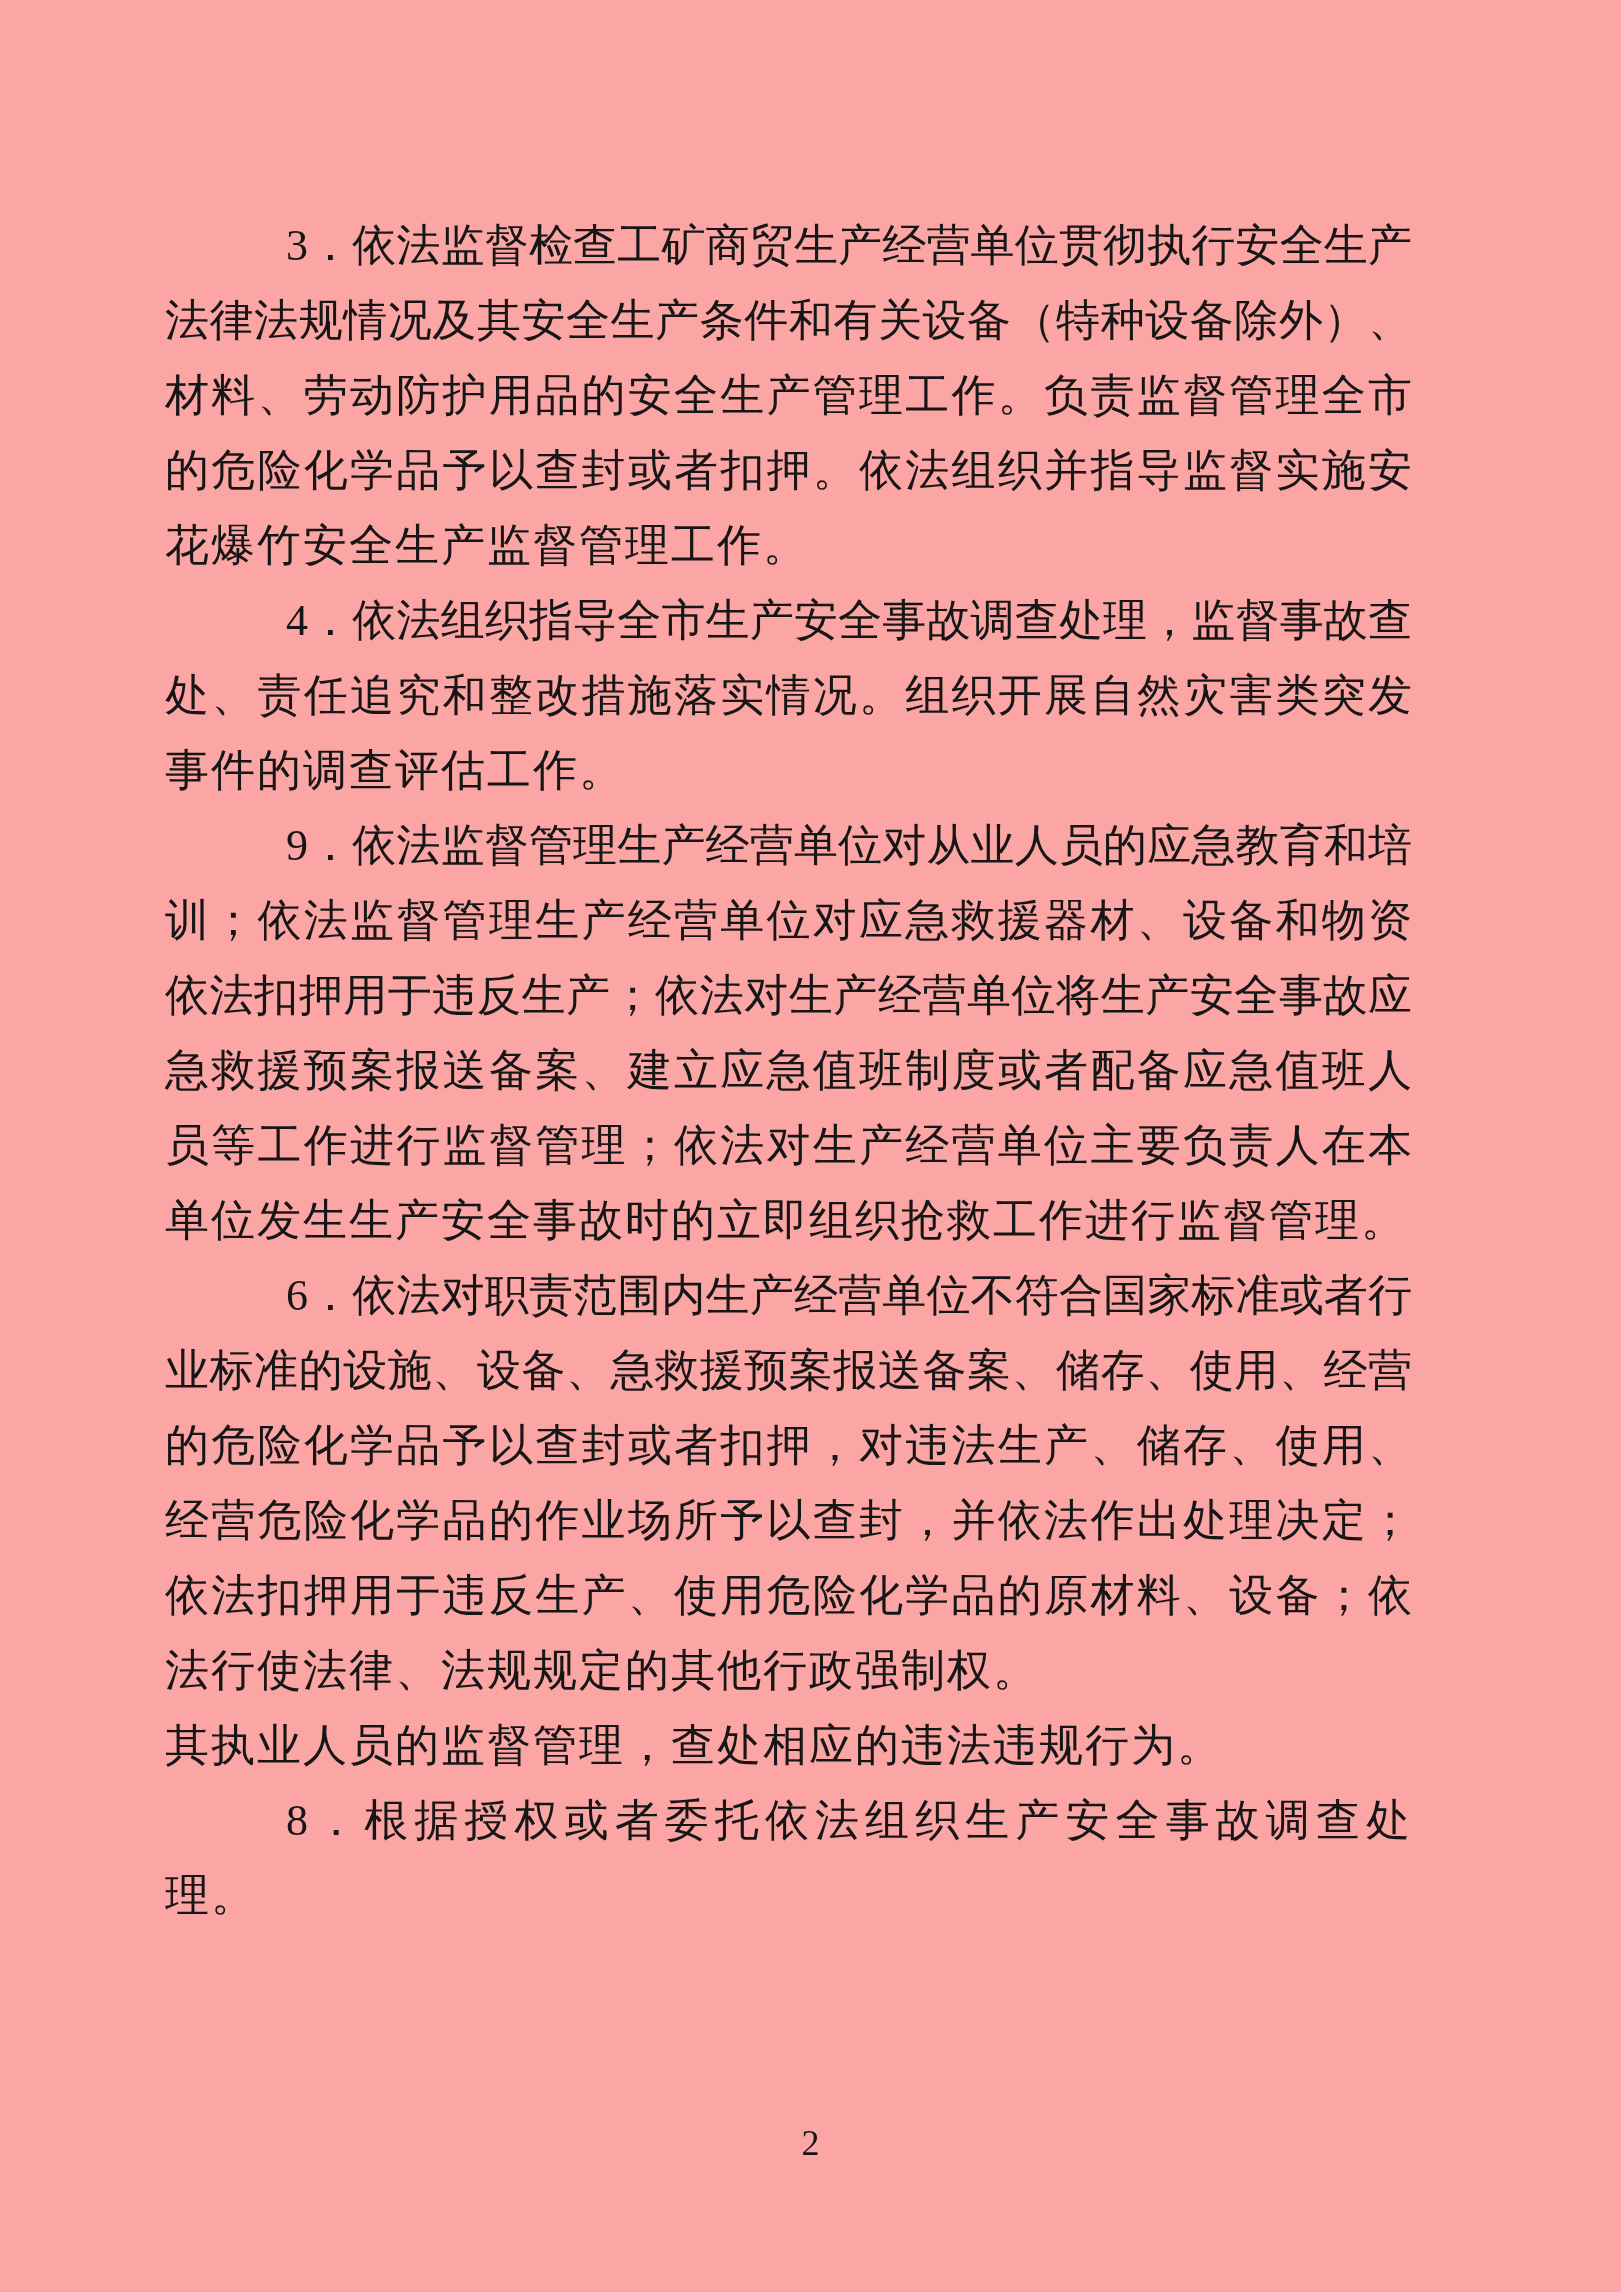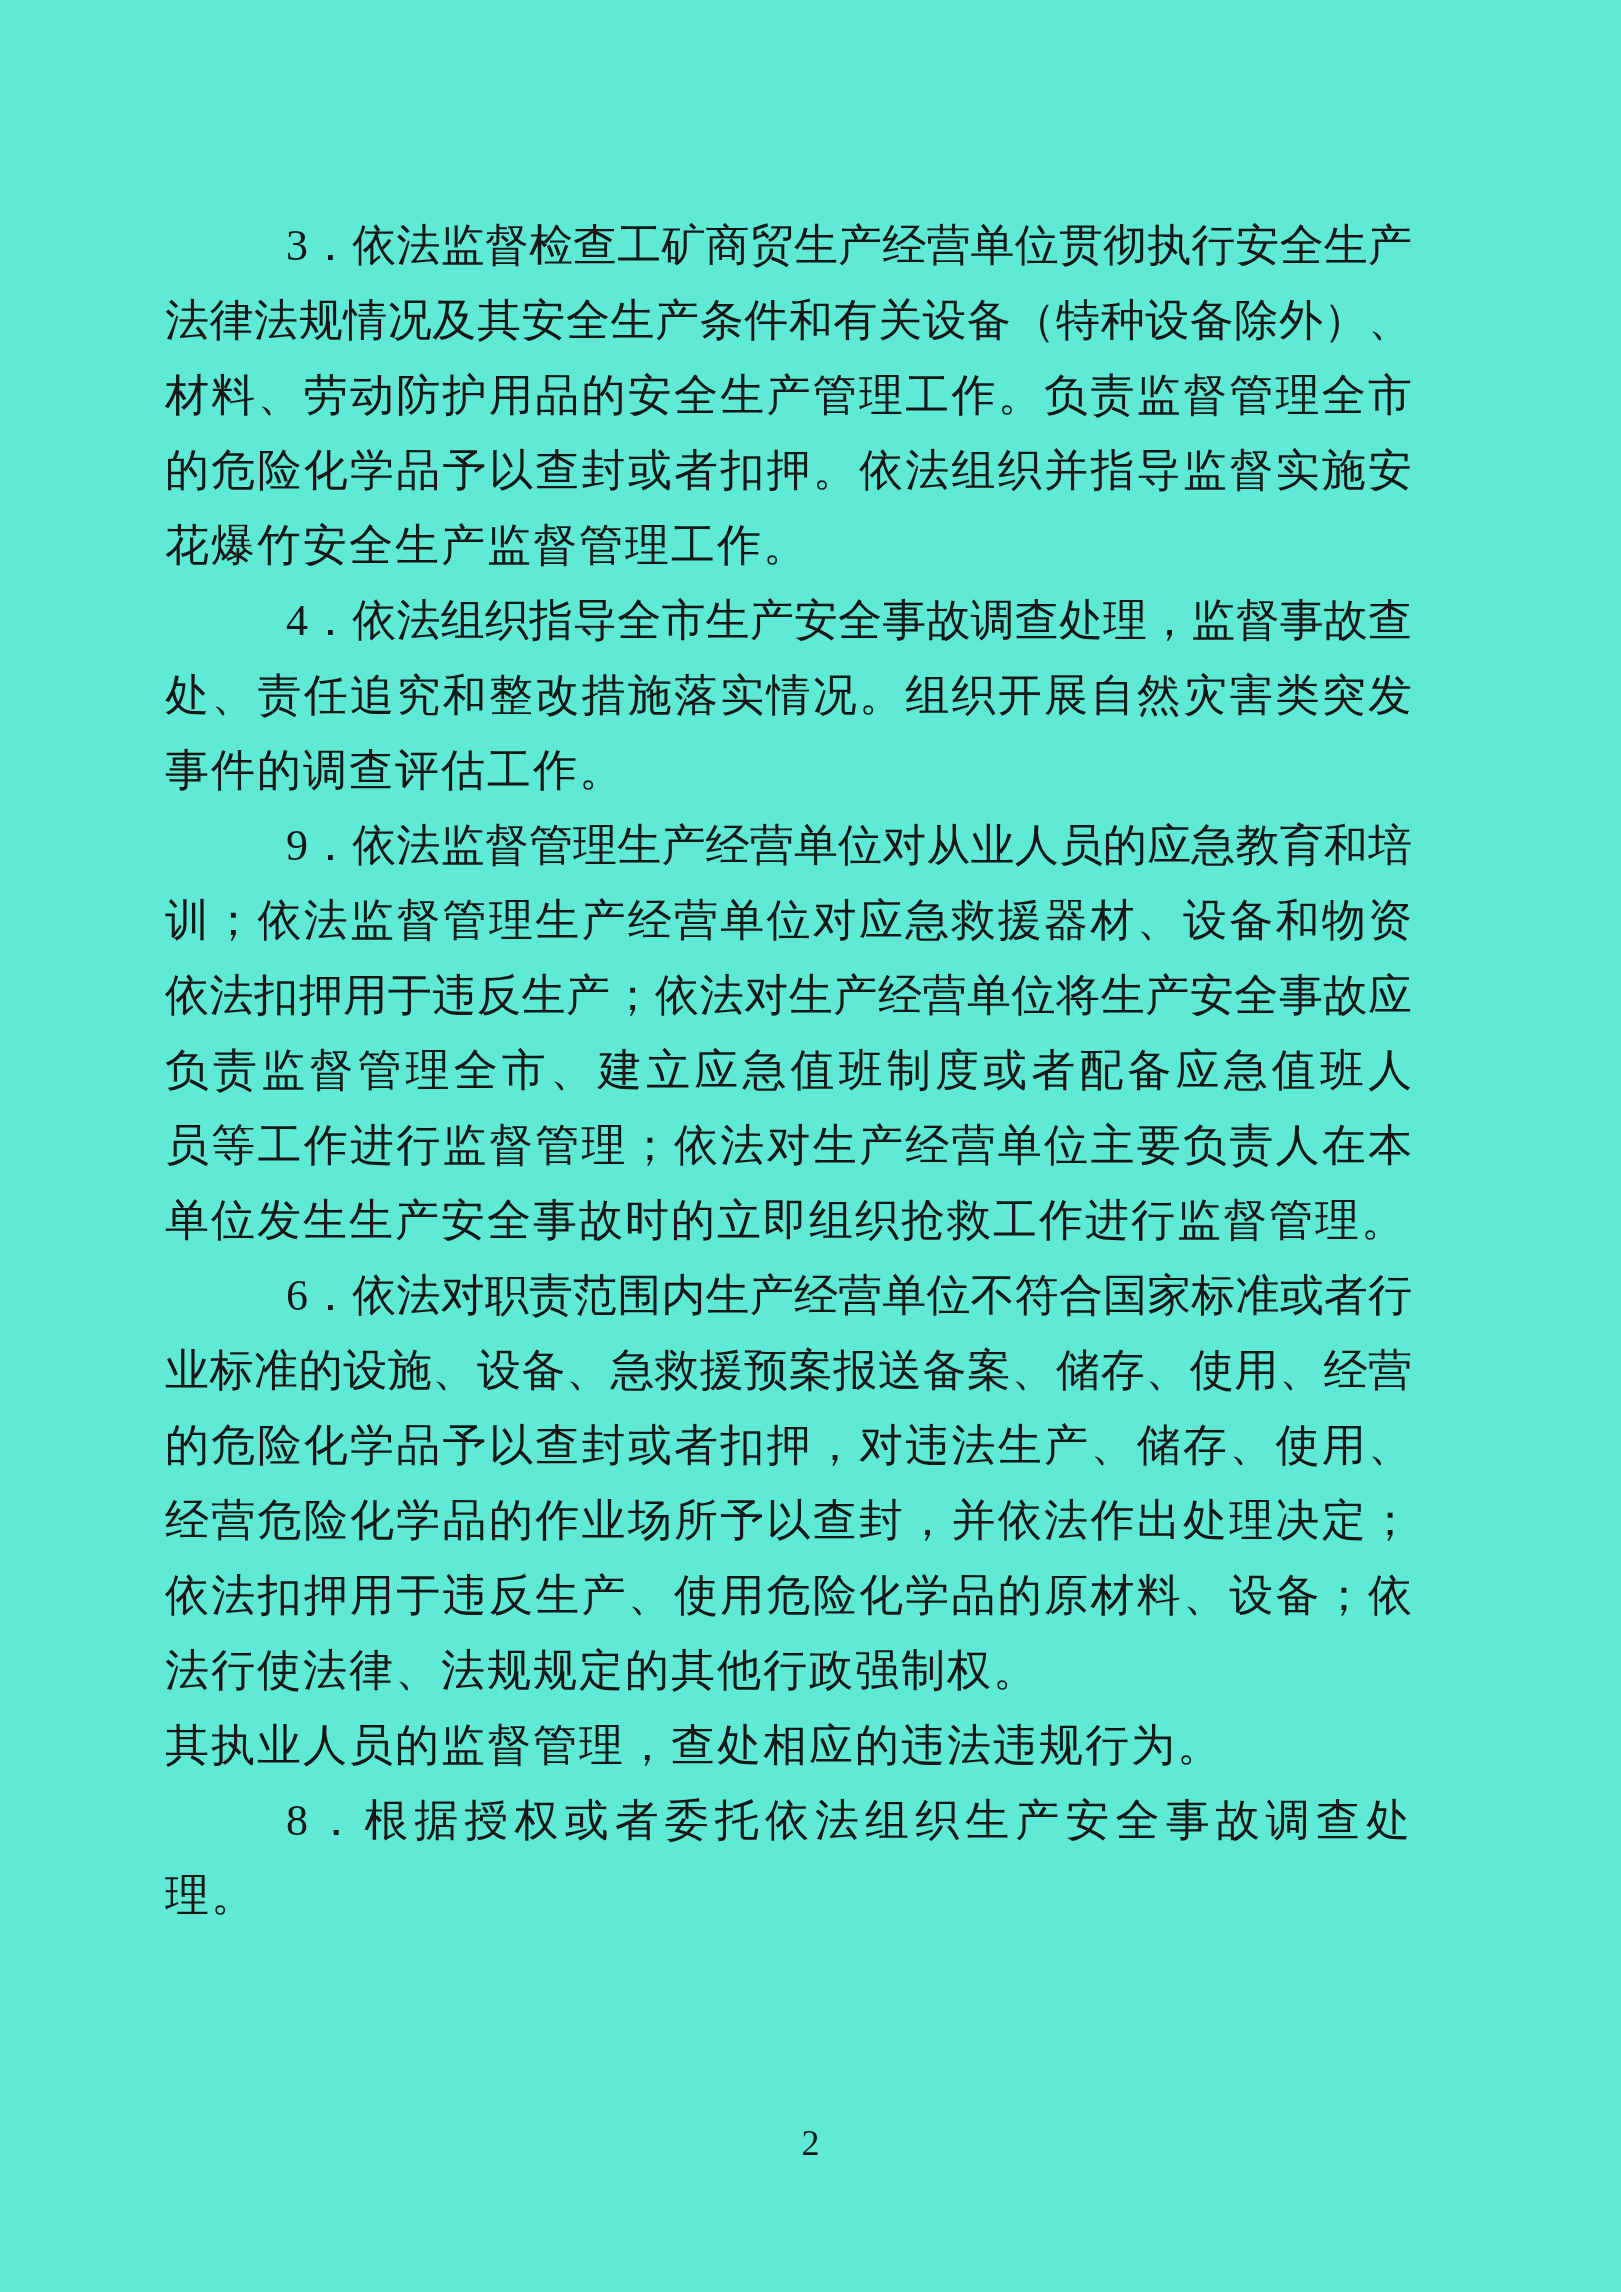--- a/index.html
+++ b/index.html
@@ -5,21 +5,21 @@
 <style>
   html, body {
     margin: 0;
     padding: 0;
     background: #ffffff;
   }
   .page {
     position: relative;
     width: 1621px;
     height: 2293px;
-    background: #5eead4;
+    background: #fca5a5;
     overflow: hidden;
     font-family: "Liberation Serif", "DejaVu Serif", serif;
     color: #161616;
   }
   .content {
     position: absolute;
     left: 165px;
     top: 208px;
     width: 1247px;
   }
@@ -76,21 +76,21 @@
     <section class="para">
       <p class="line indent">4．依法组织指导全市生产安全事故调查处理，监督事故查</p>
       <p class="line">处、责任追究和整改措施落实情况。组织开展自然灾害类突发</p>
       <p class="line para-end">事件的调查评估工作。</p>
     </section>
 
     <section class="para">
       <p class="line indent">9．依法监督管理生产经营单位对从业人员的应急教育和培</p>
       <p class="line">训；依法监督管理生产经营单位对应急救援器材、设备和物资</p>
       <p class="line">依法扣押用于违反生产；依法对生产经营单位将生产安全事故应</p>
-      <p class="line">负责监督管理全市、建立应急值班制度或者配备应急值班人</p>
+      <p class="line">急救援预案报送备案、建立应急值班制度或者配备应急值班人</p>
       <p class="line">员等工作进行监督管理；依法对生产经营单位主要负责人在本</p>
       <p class="line para-end">单位发生生产安全事故时的立即组织抢救工作进行监督管理。</p>
     </section>
 
     <section class="para">
       <p class="line indent">6．依法对职责范围内生产经营单位不符合国家标准或者行</p>
       <p class="line">业标准的设施、设备、急救援预案报送备案、储存、使用、经营</p>
       <p class="line">的危险化学品予以查封或者扣押，对违法生产、储存、使用、</p>
       <p class="line">经营危险化学品的作业场所予以查封，并依法作出处理决定；</p>
       <p class="line">依法扣押用于违反生产、使用危险化学品的原材料、设备；依</p>

